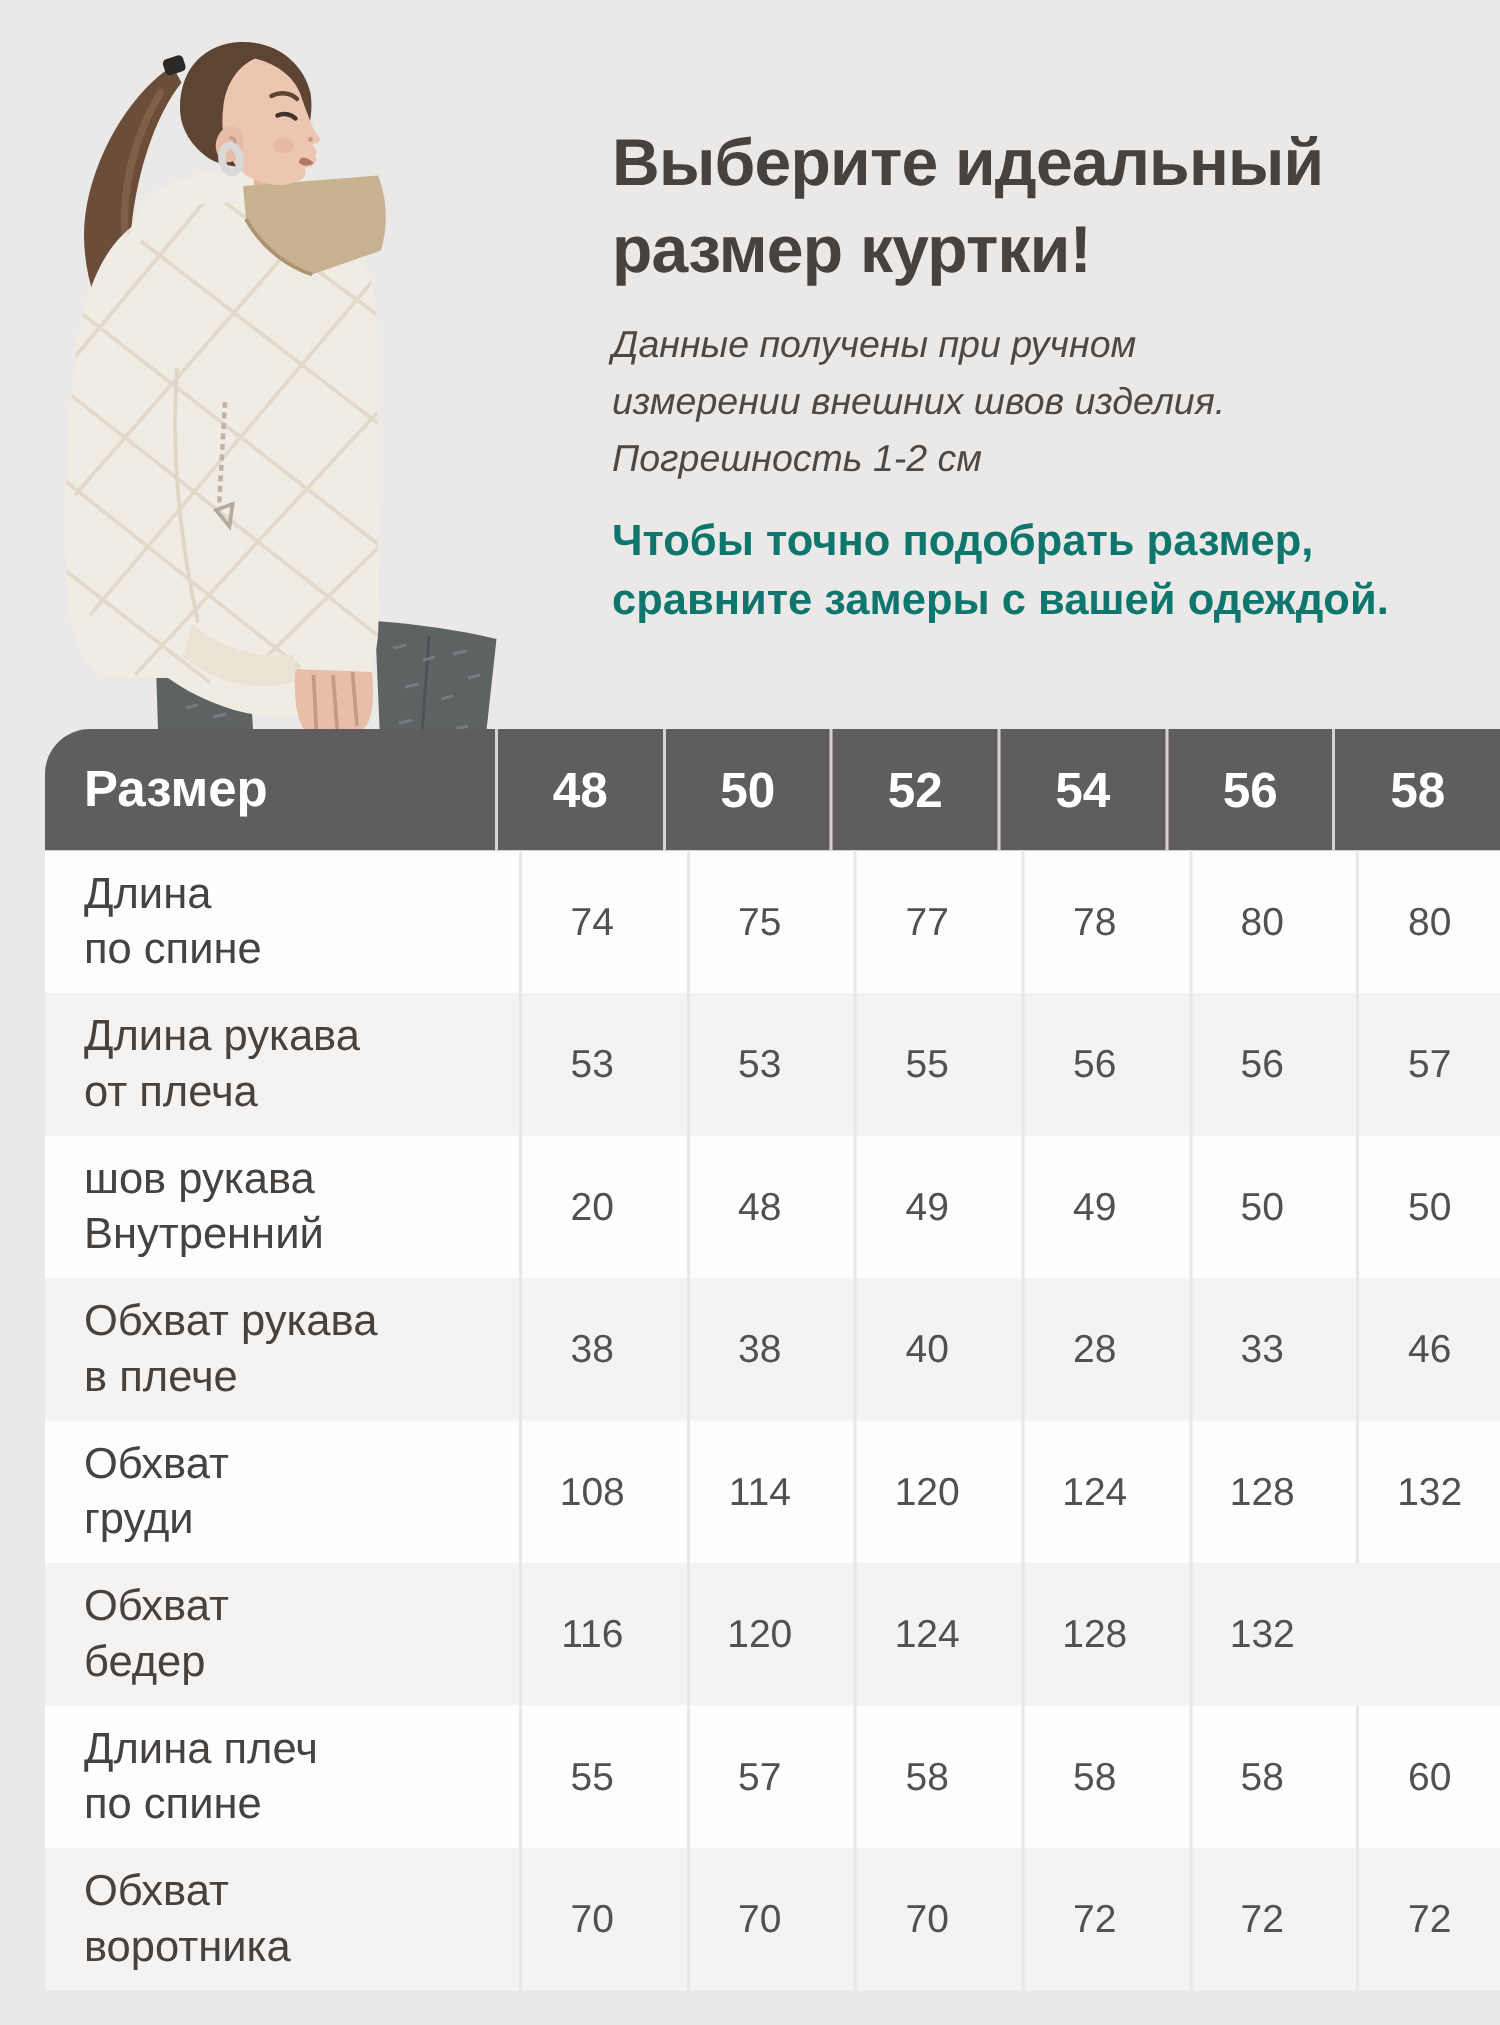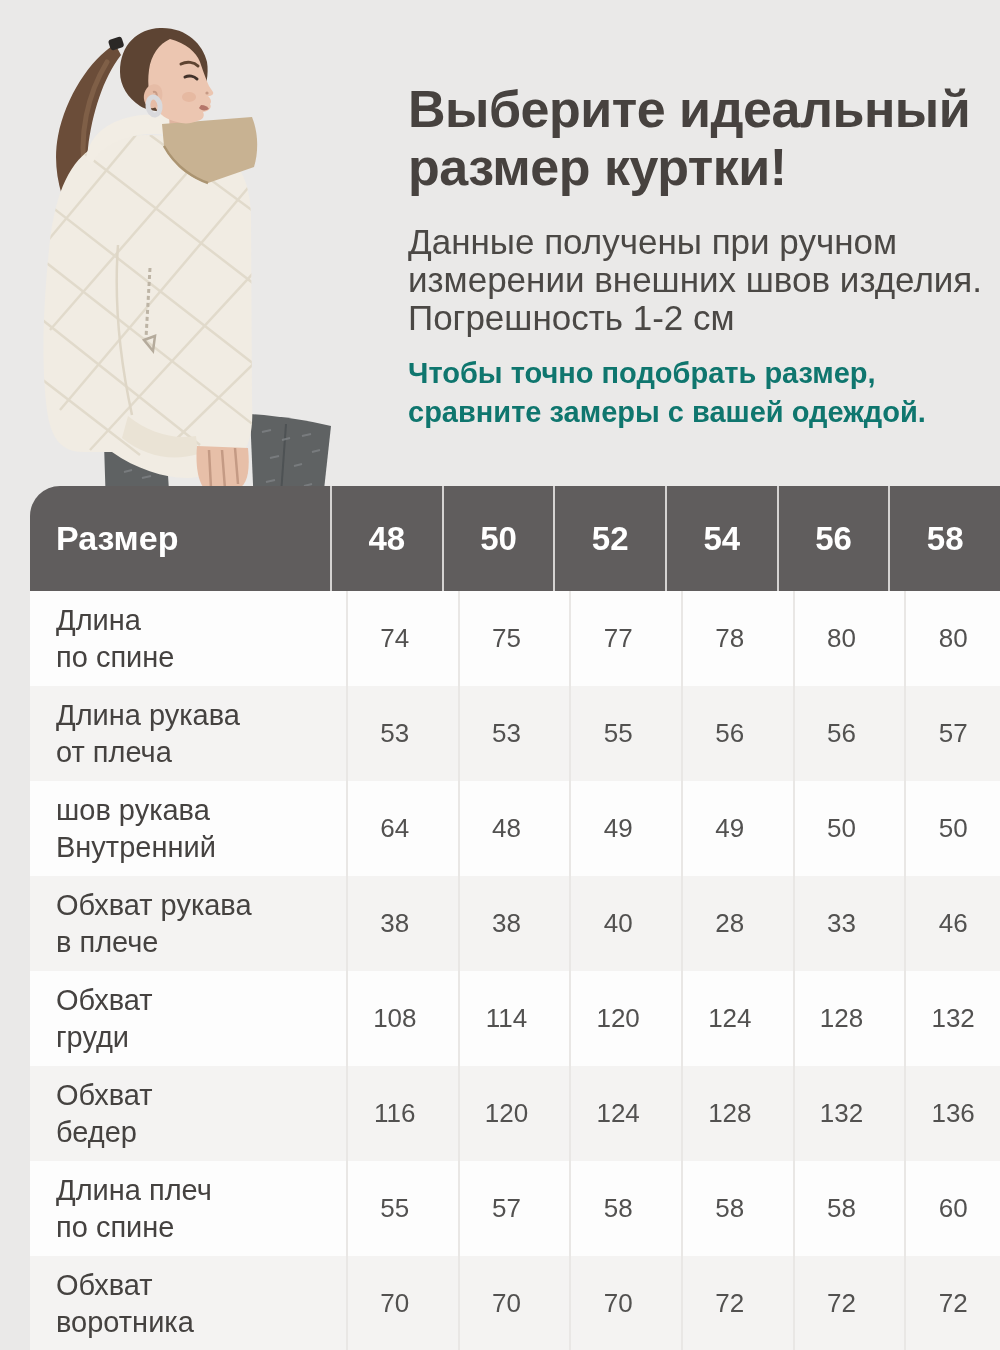--- a/index.html
+++ b/index.html
@@ -19,36 +19,37 @@
   body{font-family:"Liberation Sans","DejaVu Sans",sans-serif;background:#cfcfcf;}
   .page{
     position:relative;width:1000px;height:1350px;margin:0 auto;
     background:var(--page-bg);overflow:hidden;
   }
   
   .model{position:absolute;left:0;top:0;width:400px;height:508px;z-index:1;}
   
   .intro{position:absolute;left:408px;top:80px;width:580px;z-index:2;}
   .intro h1{
-    margin:0;font-size:52px;line-height:58px;font-weight:700;
+    margin:0;font-size:44px;line-height:58px;font-weight:700;
     color:var(--title);letter-spacing:-0.5px;
   }
   .intro .desc{
-    margin:27px 0 0 0;font-size:35px;line-height:38px;font-weight:400;
+    margin:15px 0 0 0;font-size:25px;line-height:38px;font-weight:400;
     color:var(--body-text);
+    font-style:italic;
   }
   .intro .note{
     margin:17px 0 0 0;font-size:29px;line-height:39px;font-weight:700;
     color:#0f766e;
   }
   .line{display:block;white-space:nowrap;}
   
   .size-table{position:absolute;left:30px;top:486px;width:970px;z-index:3;}
   .thead{
-    display:grid;grid-template-columns:300px repeat(6,1fr);height:105px;
+    display:grid;grid-template-columns:300px repeat(6,1fr);height:81px;
     background:var(--table-header-bg);color:var(--table-header-text);
     border-top-left-radius:30px;
   }
   .th{
     display:flex;align-items:center;justify-content:center;
     font-size:33px;font-weight:700;border-left:2px solid var(--header-sep);
   }
   .th.label{justify-content:flex-start;padding-left:26px;font-size:34px;border-left:none;}
   .trow{
     display:grid;grid-template-columns:300px repeat(6,1fr);height:95px;
@@ -195,21 +196,21 @@
           <div class="value-cell">55</div>
           <div class="value-cell">56</div>
           <div class="value-cell">56</div>
           <div class="value-cell">57</div>
         </div>
         <div class="trow">
           <div class="label-cell">
             <span class="line">шов рукава</span>
             <span class="line">Внутренний</span>
           </div>
-          <div class="value-cell">64</div>
+          <div class="value-cell">20</div>
           <div class="value-cell">48</div>
           <div class="value-cell">49</div>
           <div class="value-cell">49</div>
           <div class="value-cell">50</div>
           <div class="value-cell">50</div>
         </div>
         <div class="trow striped">
           <div class="label-cell">
             <span class="line">Обхват рукава</span>
             <span class="line">в плече</span>
@@ -236,21 +237,20 @@
         <div class="trow striped">
           <div class="label-cell">
             <span class="line">Обхват</span>
             <span class="line">бедер</span>
           </div>
           <div class="value-cell">116</div>
           <div class="value-cell">120</div>
           <div class="value-cell">124</div>
           <div class="value-cell">128</div>
           <div class="value-cell">132</div>
-          <div class="value-cell">136</div>
         </div>
         <div class="trow">
           <div class="label-cell">
             <span class="line">Длина плеч</span>
             <span class="line">по спине</span>
           </div>
           <div class="value-cell">55</div>
           <div class="value-cell">57</div>
           <div class="value-cell">58</div>
           <div class="value-cell">58</div>

